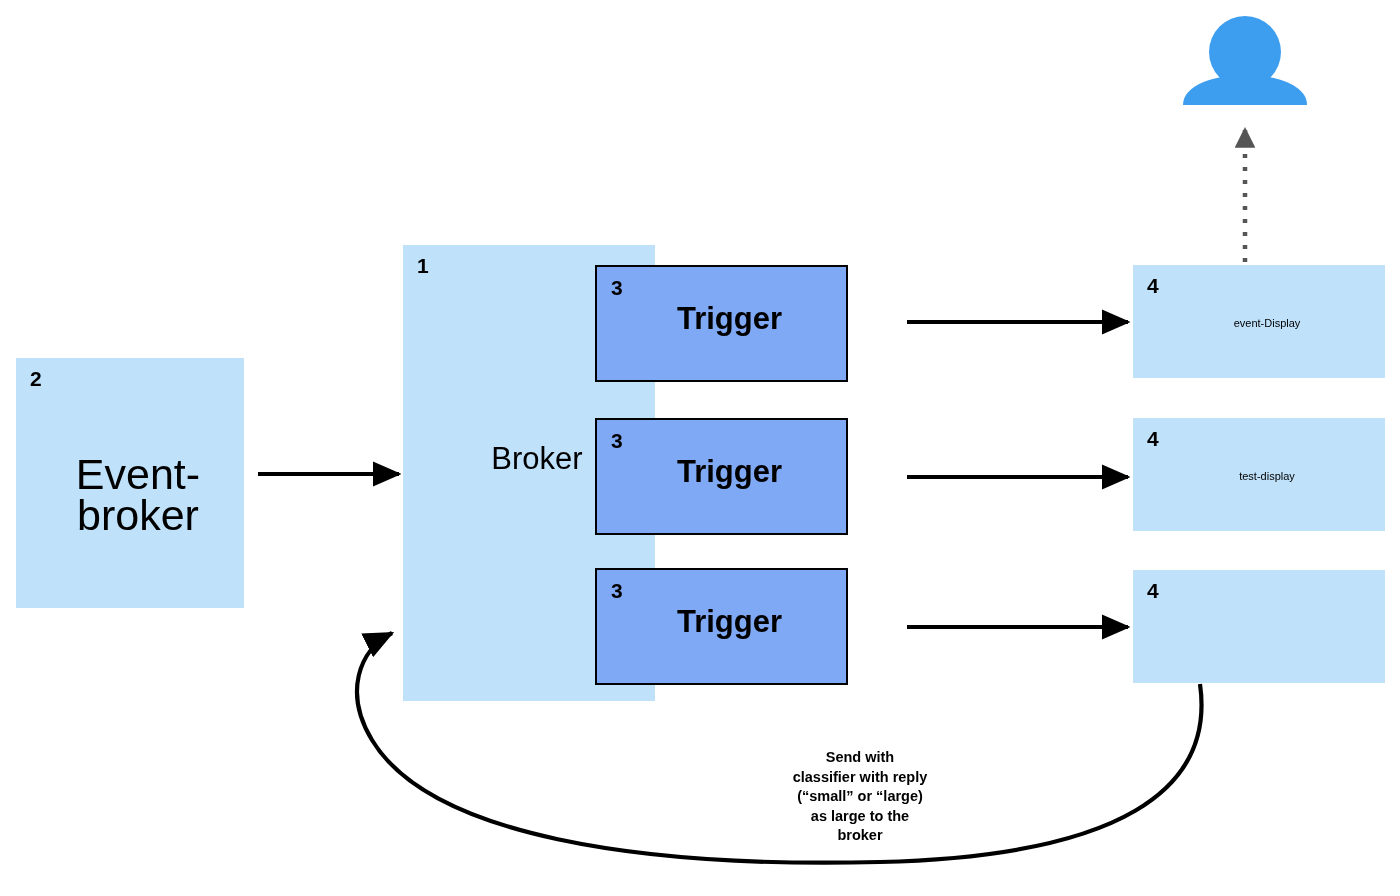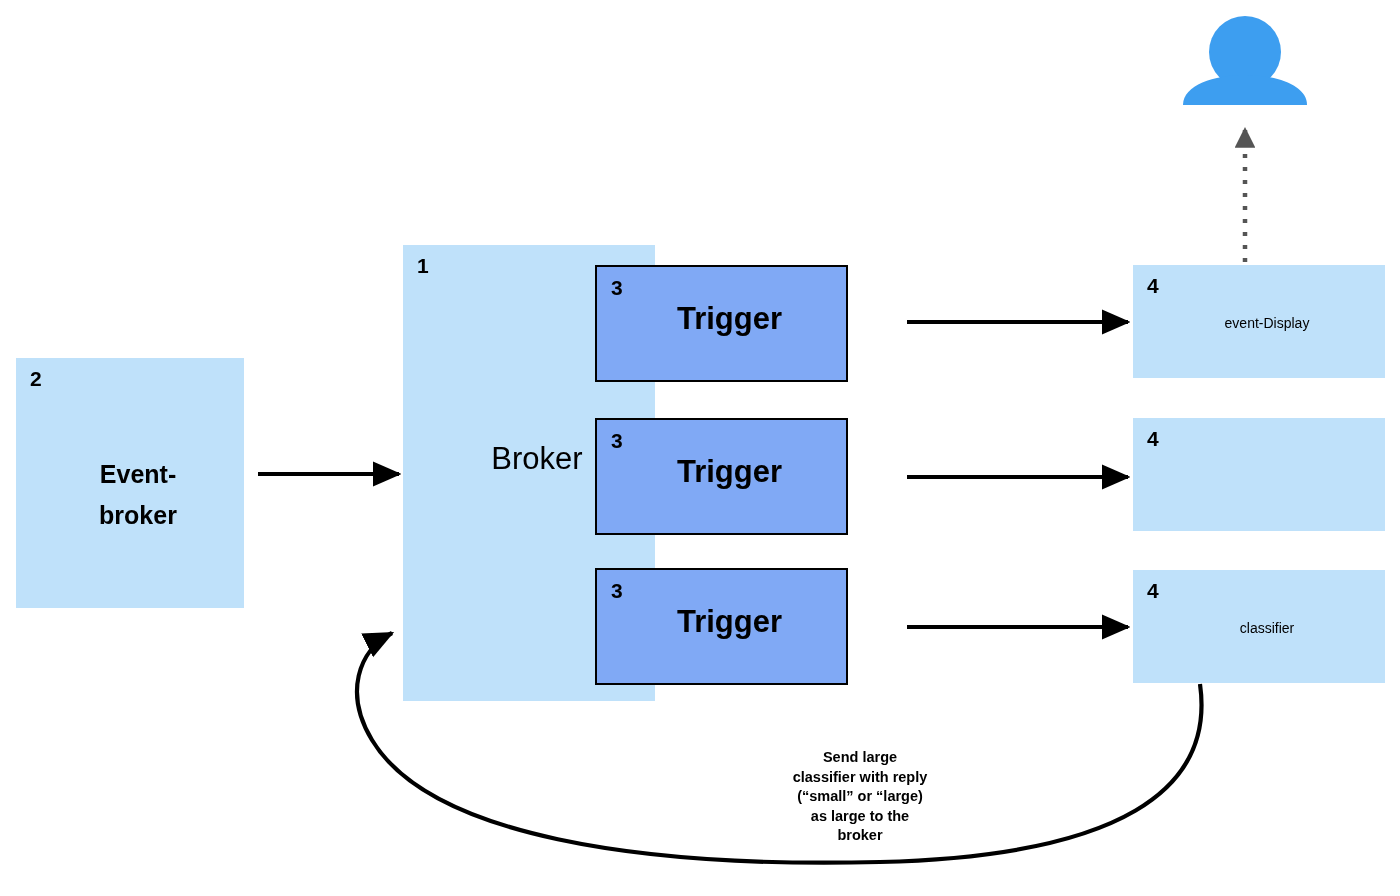--- a/index.html
+++ b/index.html
@@ -48,39 +48,39 @@
   
   .node-label {
     position: absolute;
     left: 8px;
     width: 100%;
     text-align: center;
     color: #000000;
   }
   .label-eventsource {
     top: 96px;
-    font-size: 25px;
+    font-size: 43px;
     line-height: 41px;
-    font-weight: 700;
+    font-weight: 400;
   }
   .label-broker {
     top: 196px;
     font-size: 31px;
     line-height: 36px;
     font-weight: 400;
   }
   .label-trigger {
     top: 34px;
     font-size: 31px;
     line-height: 36px;
     font-weight: 700;
   }
   .label-sink {
     top: 48px;
-    font-size: 14px;
+    font-size: 11px;
     line-height: 20px;
     font-weight: 400;
   }
   
   #annotation {
     position: absolute;
     left: 747px;
     top: 748px;
     width: 226px;
     text-align: center;
@@ -156,26 +156,26 @@
   <div class="node-label label-trigger">Trigger</div>
 </div>
 
 <div class="node box-light" style="left:1133px; top:265px; width:252px; height:113px;">
   <span class="badge">4</span>
   <div class="node-label label-sink">event-Display</div>
 </div>
 
 <div class="node box-light" style="left:1133px; top:418px; width:252px; height:113px;">
   <span class="badge">4</span>
+  <div class="node-label label-sink">test-display</div>
 </div>
 
 <div class="node box-light" style="left:1133px; top:570px; width:252px; height:113px;">
   <span class="badge">4</span>
-  <div class="node-label label-sink">classifier</div>
 </div>
 
 <div id="annotation">
-  <div>Send large</div>
+  <div>Send with</div>
   <div>classifier with reply</div>
   <div>(“small” or “large)</div>
   <div>as large to the</div>
   <div>broker</div>
 </div>
 
 </body></html>

